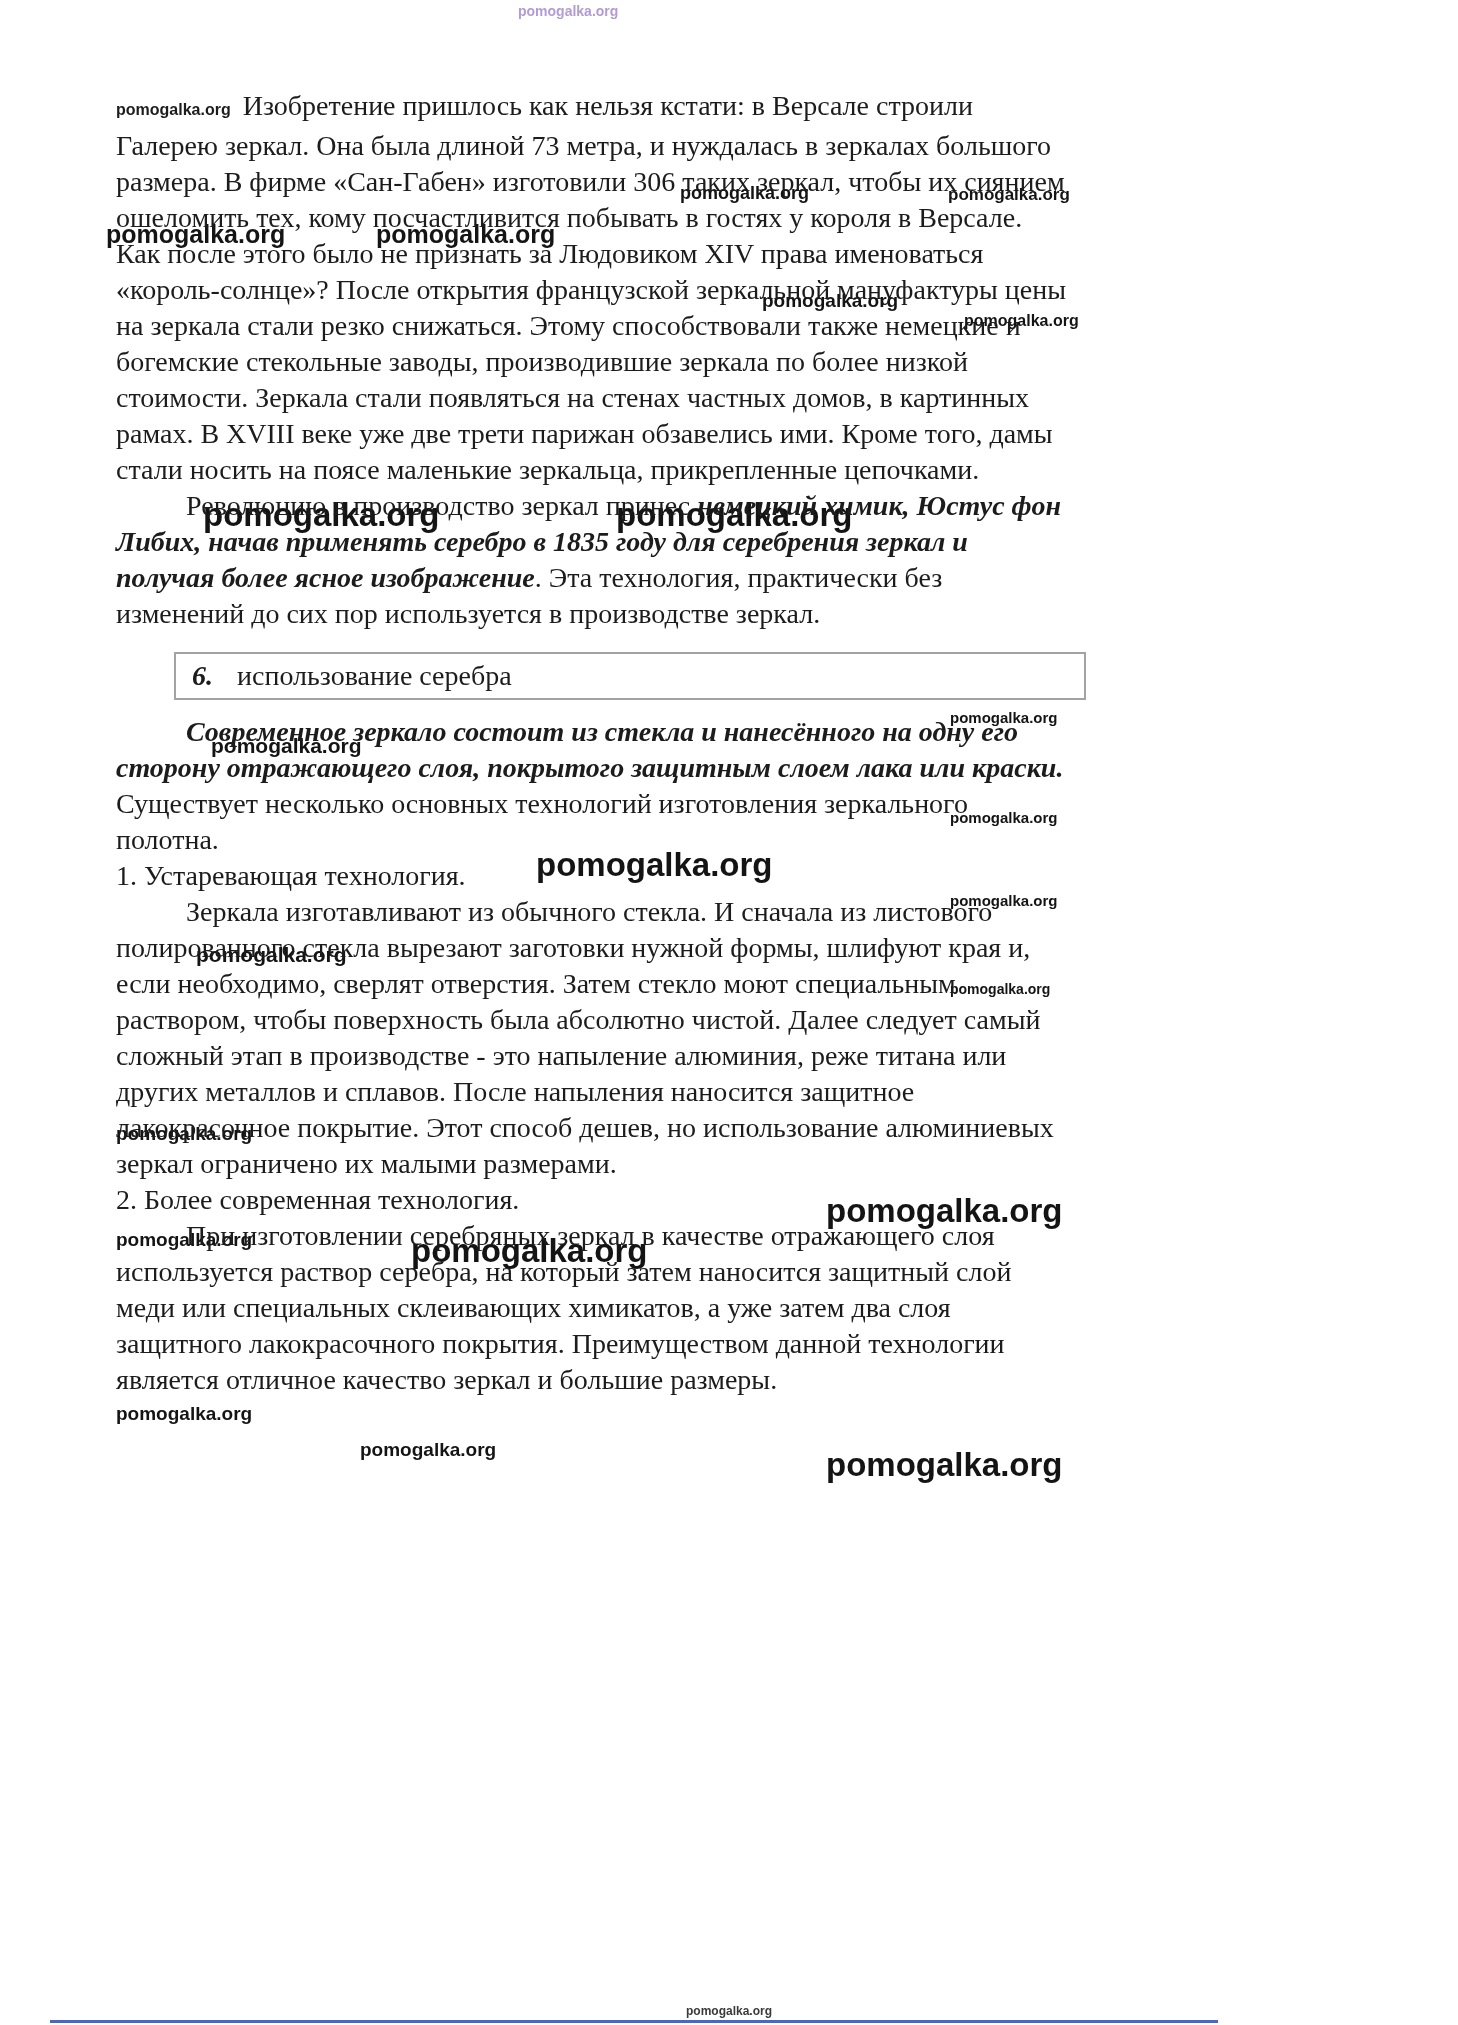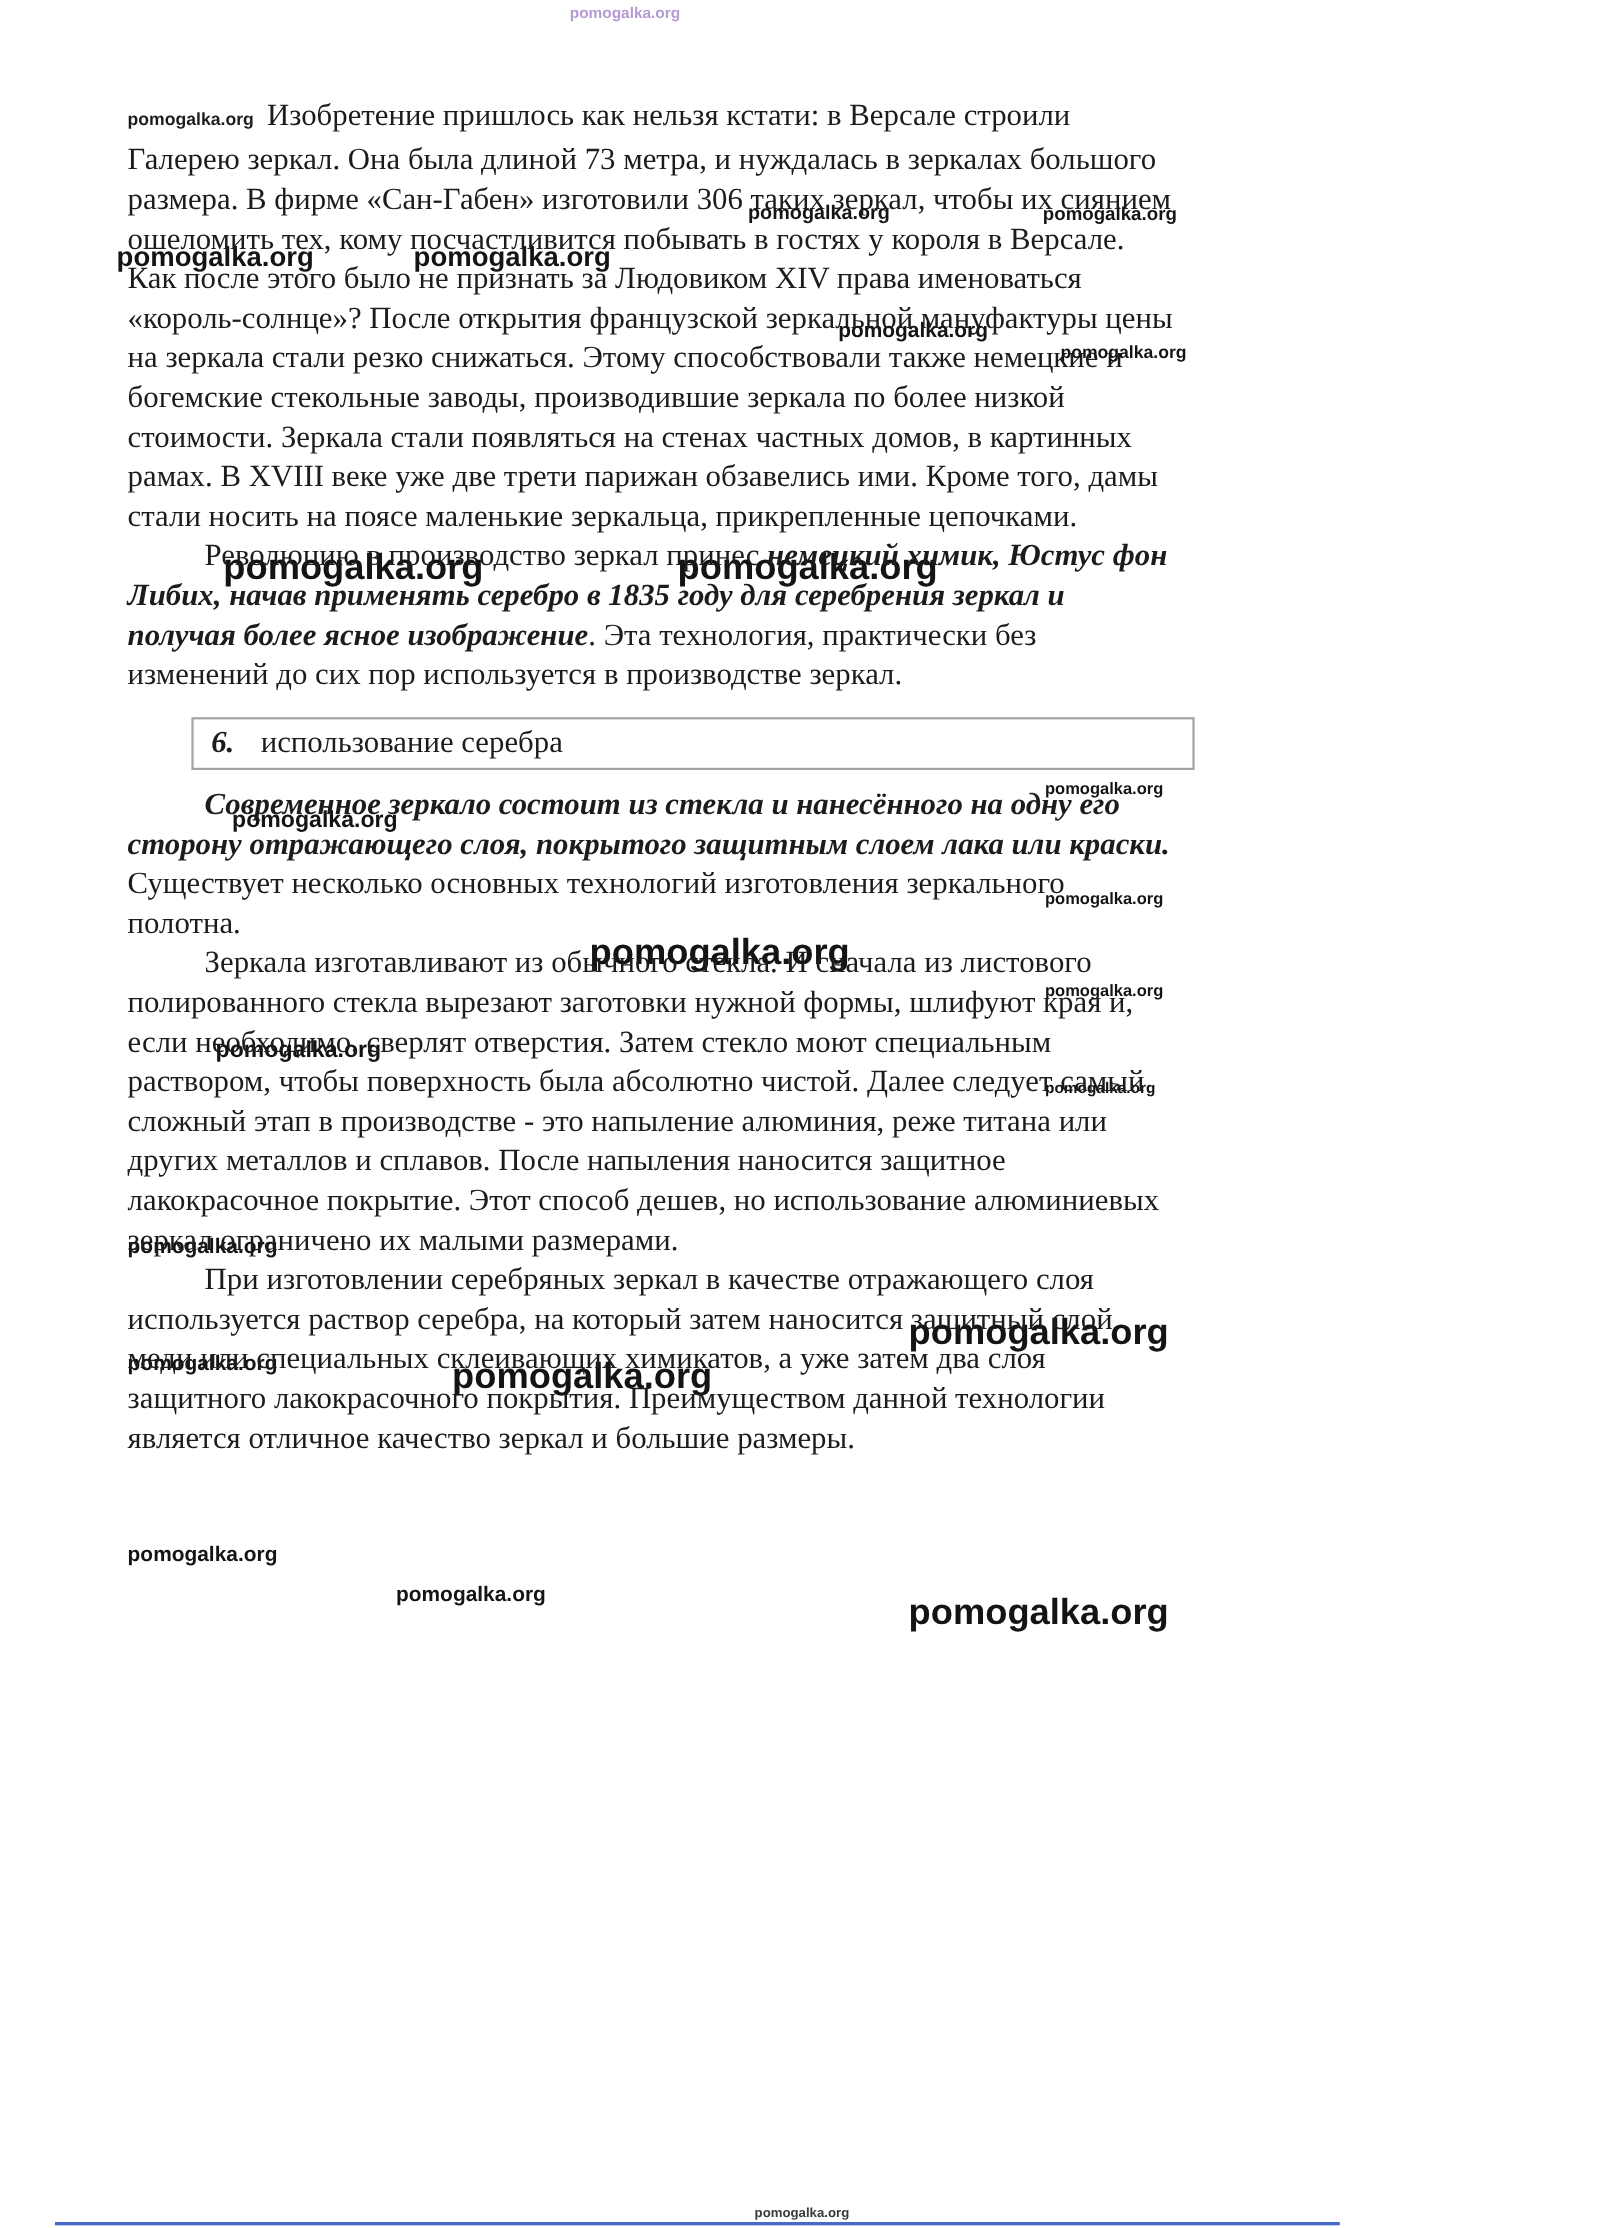--- a/index.html
+++ b/index.html
@@ -92,23 +92,25 @@
   <div class="content">
 
     <p><span class="wm-inline">pomogalka.org</span><span>Изобретение пришлось как нельзя кстати: в Версале строили Галерею зеркал. Она была длиной 73 метра, и нуждалась в зеркалах большого размера. В фирме «Сан-Габен» изготовили 306 таких зеркал, чтобы их сиянием ошеломить тех, кому посчастливится побывать в гостях у короля в Версале. Как после этого было не признать за Людовиком XIV права именоваться «король-солнце»? После открытия французской зеркальной мануфактуры цены на зеркала стали резко снижаться. Этому способствовали также немецкие и богемские стекольные заводы, производившие зеркала по более низкой стоимости. Зеркала стали появляться на стенах частных домов, в картинных рамах. В XVIII веке уже две трети парижан обзавелись ими. Кроме того, дамы стали носить на поясе маленькие зеркальца, прикрепленные цепочками.</span></p>
 
     <p class="indent para-revolution"><span>Революцию в производство зеркал принес </span><span class="bi">немецкий химик, Юстус фон Либих, начав применять серебро в 1835 году для серебрения зеркал и получая более ясное изображение</span><span>. Эта технология, практически без изменений до сих пор используется в производстве зеркал.</span></p>
 
     <div class="heading-box"><span class="box-num">6.</span><span>использование серебра</span></div>
 
     <p class="indent"><span class="bi">Современное зеркало состоит из стекла и нанесённого на одну его сторону отражающего слоя, покрытого защитным слоем лака или краски.</span><span> Существует несколько основных технологий изготовления зеркального полотна.</span></p>
 
+    <p class="h-old">1. Устаревающая технология.</p>
 
     <p class="indent">Зеркала изготавливают из обычного стекла. И сначала из листового полированного стекла вырезают заготовки нужной формы, шлифуют края и, если необходимо, сверлят отверстия. Затем стекло моют специальным раствором, чтобы поверхность была абсолютно чистой. Далее следует самый сложный этап в производстве - это напыление алюминия, реже титана или других металлов и сплавов. После напыления наносится защитное лакокрасочное покрытие. Этот способ дешев, но использование алюминиевых зеркал ограничено их малыми размерами.</p>
 
+    <p class="h-new">2. Более современная технология.</p>
 
     <p class="indent">При изготовлении серебряных зеркал в качестве отражающего слоя используется раствор серебра, на который затем наносится защитный слой меди или специальных склеивающих химикатов, а уже затем два слоя защитного лакокрасочного покрытия. Преимуществом данной технологии является отличное качество зеркал и большие размеры.</p>
 
   </div>
 
   <div class="footer-line"></div>
 
 </div>
 
 </body></html>

